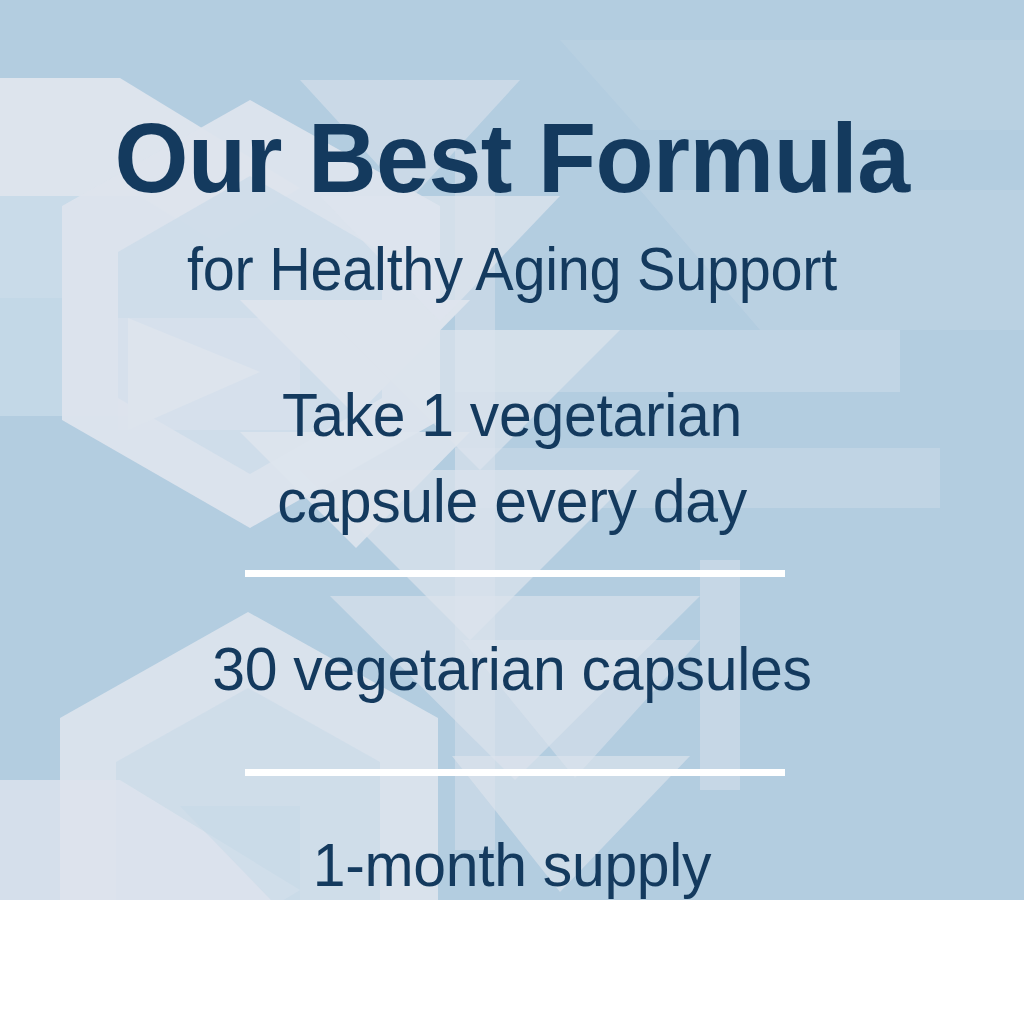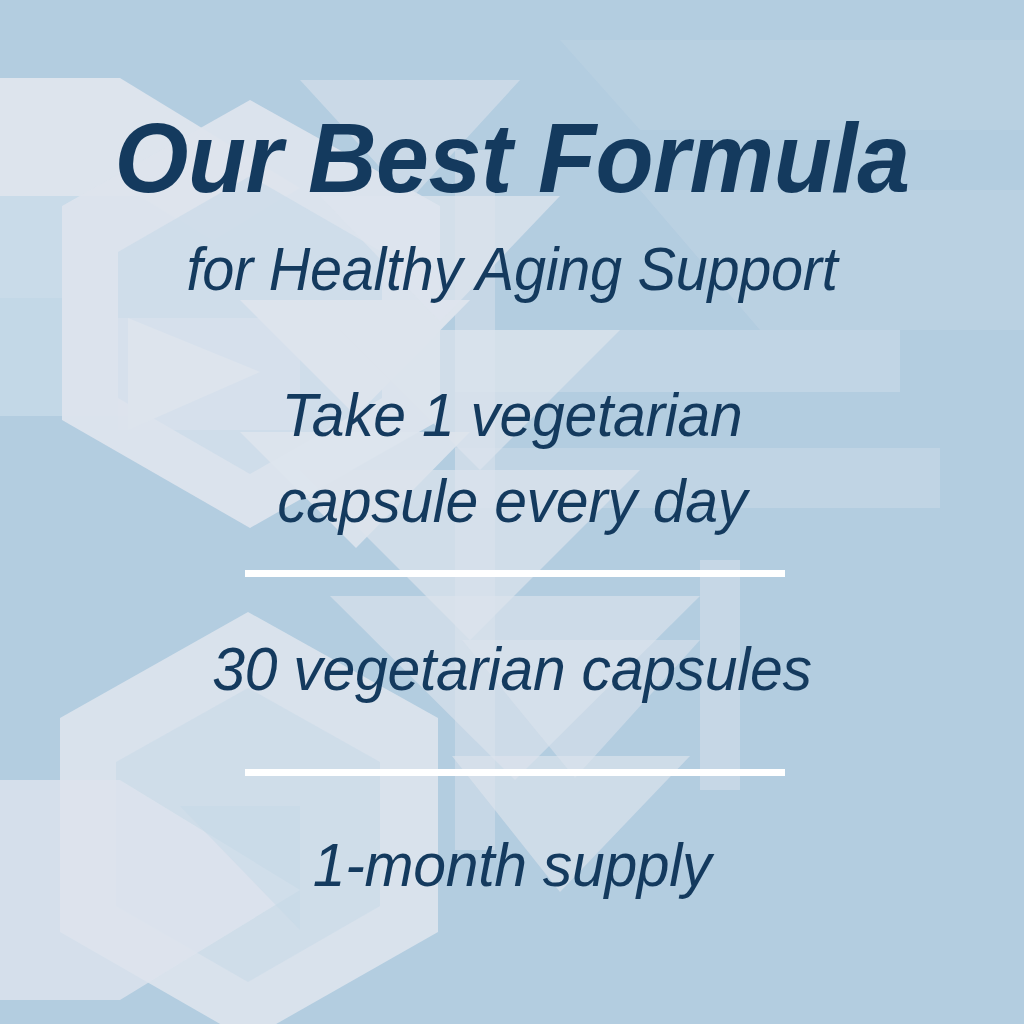--- a/index.html
+++ b/index.html
@@ -9,24 +9,23 @@
   body {
     width: 1024px;
     height: 1024px;
     overflow: hidden;
     font-family: "Liberation Sans", sans-serif;
   }
 
   #canvas {
     position: relative;
     width: 1024px;
-    height: 1024px;
+    height: 900px;
     background: #b3cde0;
     overflow: hidden;
-    font-style: italic;
   }
 
   
   #watermark {
     position: absolute;
     left: 0;
     top: 0;
     width: 1024px;
     height: 1024px;
     pointer-events: none;

